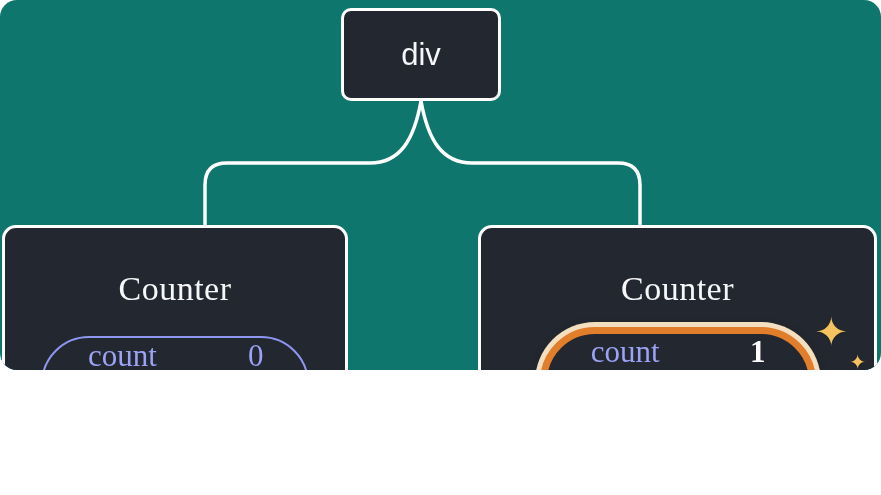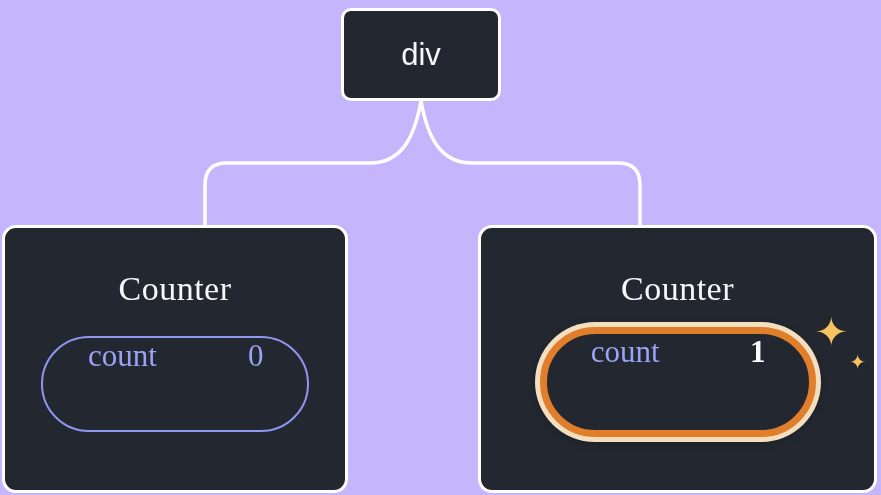--- a/index.html
+++ b/index.html
@@ -1,22 +1,23 @@
 <!DOCTYPE html>
 <html><head>
 <meta charset="utf-8">
 <style>
   html, body { margin: 0; padding: 0; }
   .canvas {
     position: relative;
     width: 881px;
-    height: 495px;
-    background: #c4b5fd;
+    height: 370px;
+    background: #0f766e;
     font-family: "Liberation Sans", sans-serif;
     overflow: hidden;
+    border-radius: 17px;
   }
   .connectors {
     position: absolute;
     left: 0; top: 0;
     pointer-events: none;
   }
   .connectors path {
     stroke: #FFFFFF;
     stroke-width: 3.5;
     fill: none;

